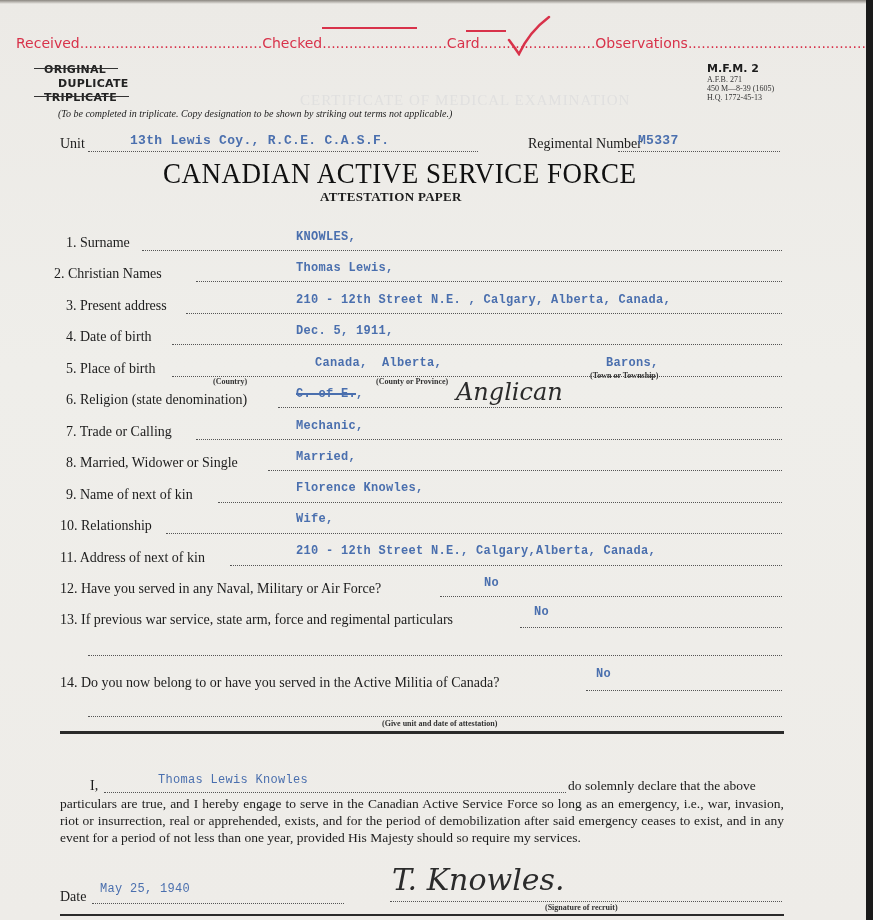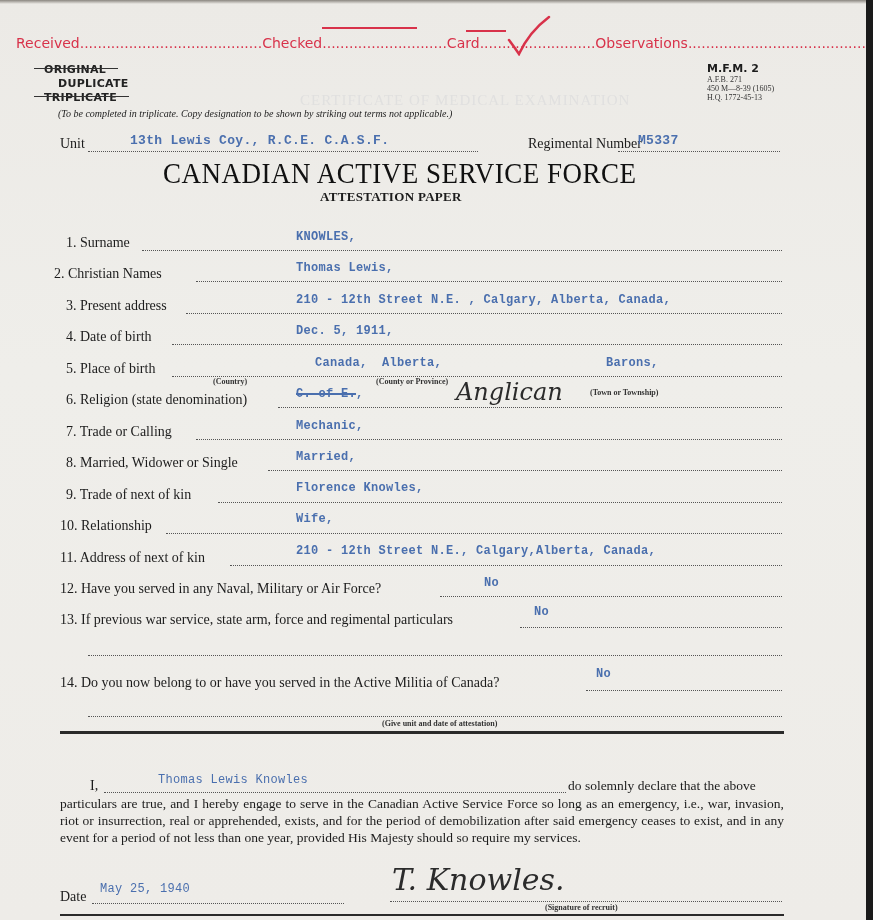--- a/index.html
+++ b/index.html
@@ -129,36 +129,36 @@
   <div class="dotline" style="left:172px;top:344px;width:610px;"></div>
   <div class="abs typed" style="left:296px;top:324px;">Dec. 5, 1911,</div>
 
   <div class="abs label" style="left:66px;top:361px;"><span>5.</span> <span>Place of birth</span></div>
   <div class="dotline" style="left:172px;top:376px;width:610px;"></div>
   <div class="abs typed" style="left:296px;top:356px;margin-left:19px;">Canada,</div>
   <div class="abs typed" style="left:382px;top:356px;">Alberta,</div>
   <div class="abs typed" style="left:606px;top:356px;">Barons,</div>
   <div class="abs caption" style="left:213px;top:377px;">(Country)</div>
   <div class="abs caption" style="left:376px;top:377px;">(County or Province)</div>
-  <div class="abs caption" style="left:590px;top:388px;">(Town or Township)</div>
+  <div class="abs caption" style="left:590px;top:371px;">(Town or Township)</div>
 
   <div class="abs label" style="left:66px;top:392px;"><span>6.</span> <span>Religion (state denomination)</span></div>
   <div class="dotline" style="left:278px;top:407px;width:504px;"></div>
   <div class="abs typed" style="left:296px;top:387px;"><span class="struck">C. of E.</span><span>,</span></div>
   <div class="abs hand" style="left:456px;top:378px;font-size:24px;">Anglican</div>
 
   <div class="abs label" style="left:66px;top:424px;"><span>7.</span> <span>Trade or Calling</span></div>
   <div class="dotline" style="left:196px;top:439px;width:586px;"></div>
   <div class="abs typed" style="left:296px;top:419px;">Mechanic,</div>
 
   <div class="abs label" style="left:66px;top:455px;"><span>8.</span> <span>Married, Widower or Single</span></div>
   <div class="dotline" style="left:268px;top:470px;width:514px;"></div>
   <div class="abs typed" style="left:296px;top:450px;">Married,</div>
 
-  <div class="abs label" style="left:66px;top:487px;"><span>9.</span> <span>Trade of next of kin</span></div>
+  <div class="abs label" style="left:66px;top:487px;"><span>9.</span> <span>Name of next of kin</span></div>
   <div class="dotline" style="left:218px;top:502px;width:564px;"></div>
   <div class="abs typed" style="left:296px;top:481px;">Florence Knowles,</div>
 
   <div class="abs label" style="left:60px;top:518px;"><span>10.</span> <span>Relationship</span></div>
   <div class="dotline" style="left:166px;top:533px;width:616px;"></div>
   <div class="abs typed" style="left:296px;top:512px;">Wife,</div>
 
   <div class="abs label" style="left:60px;top:550px;"><span>11.</span> <span>Address of next of kin</span></div>
   <div class="dotline" style="left:230px;top:565px;width:552px;"></div>
   <div class="abs typed" style="left:296px;top:544px;">210 - 12th Street N.E., Calgary,Alberta, Canada,</div>

